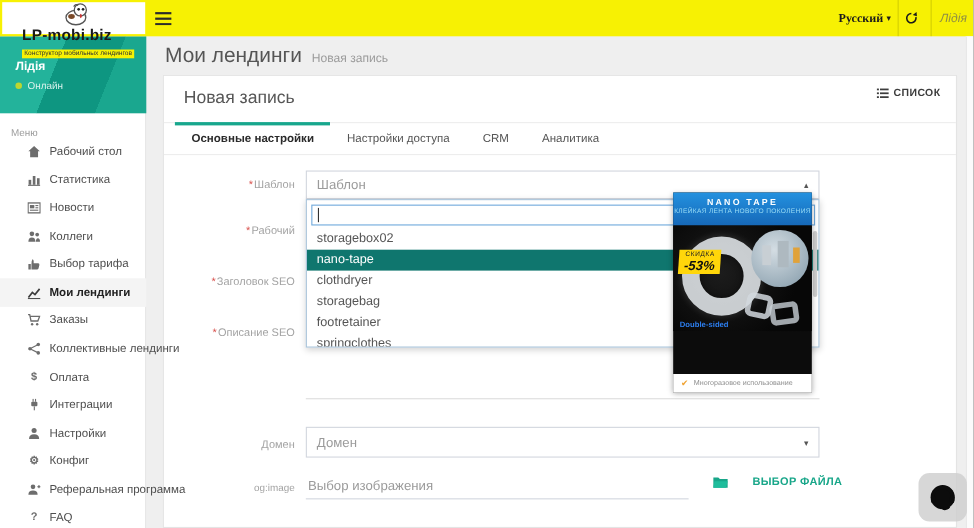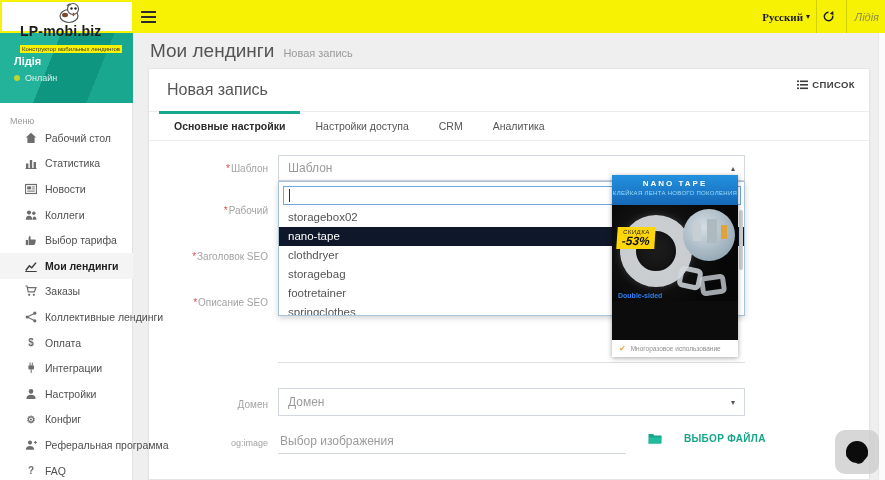--- a/index.html
+++ b/index.html
@@ -70,21 +70,21 @@
   .select-caret { font-size:8px; color:#555; }
   .sel-template { left:278px; top:155px; width:467px; height:26px; }
   .sel-domain { left:278px; top:388px; width:467px; height:28px; }
   .desc-underline { position:absolute; left:278px; top:362px; width:467px; height:1px; background:#dddddd; z-index:6; }
   
   .dropdown { position:absolute; left:278px; top:181px; width:467px; height:135px; background:#fff; border:1px solid #a9c4da; box-shadow:0 2px 6px rgba(0,0,0,.18); z-index:20; overflow:hidden; }
   .dd-search { position:absolute; left:4px; top:4px; width:458px; height:19px; border:1px solid #6fa9dc; background:#fff; outline:none; font-size:11px; padding:0 6px; font-family:"Liberation Sans",sans-serif; }
   .dd-cursor { position:absolute; left:10px; top:7px; width:1px; height:13px; background:#333; }
   .dd-options { position:absolute; left:0; top:26px; width:467px; }
   .dd-option { height:19px; line-height:19px; padding-left:9px; font-size:11.5px; color:#555; cursor:pointer; white-space:nowrap; }
-  .dd-option.highlighted { background:#0f172a; color:#fff; }
+  .dd-option.highlighted { background:#0f766e; color:#fff; }
   .dd-scrollbar { position:absolute; right:1px; top:28px; width:4px; height:60px; background:#cfcfcf; border-radius:2px; }
   
   .preview { position:absolute; left:612px; top:175px; width:126px; height:182px; z-index:30; box-shadow:0 1px 5px rgba(0,0,0,.35); background:#0c0c0c; }
   .pv-header { position:absolute; left:0; top:0; width:100%; height:30px; background:linear-gradient(#2391df,#1668b8); text-align:center; }
   .pv-title { margin-top:4px; font-size:8px; font-weight:bold; letter-spacing:2px; color:#fff; }
   .pv-subtitle { margin-top:2px; font-size:6px; color:#9adcf5; letter-spacing:.3px; }
   .pv-body { position:absolute; left:0; top:30px; width:100%; height:96px; background:radial-gradient(circle at 35% 45%, #1c1c1c 0%, #070707 70%); overflow:hidden; }
   .tape-ring { position:absolute; left:8px; top:10px; width:72px; height:72px; border-radius:50%; border:16px solid rgba(222,226,230,.9); box-shadow:inset 0 0 6px rgba(0,0,0,.4), 0 0 8px rgba(255,255,255,.15); }
   .tape-small1 { position:absolute; left:66px; top:62px; width:24px; height:22px; border-radius:6px; border:5px solid rgba(210,216,222,.85); transform:rotate(12deg); }
   .tape-small2 { position:absolute; left:88px; top:70px; width:26px; height:20px; border-radius:5px; border:5px solid rgba(200,208,214,.8); transform:rotate(-8deg); }

